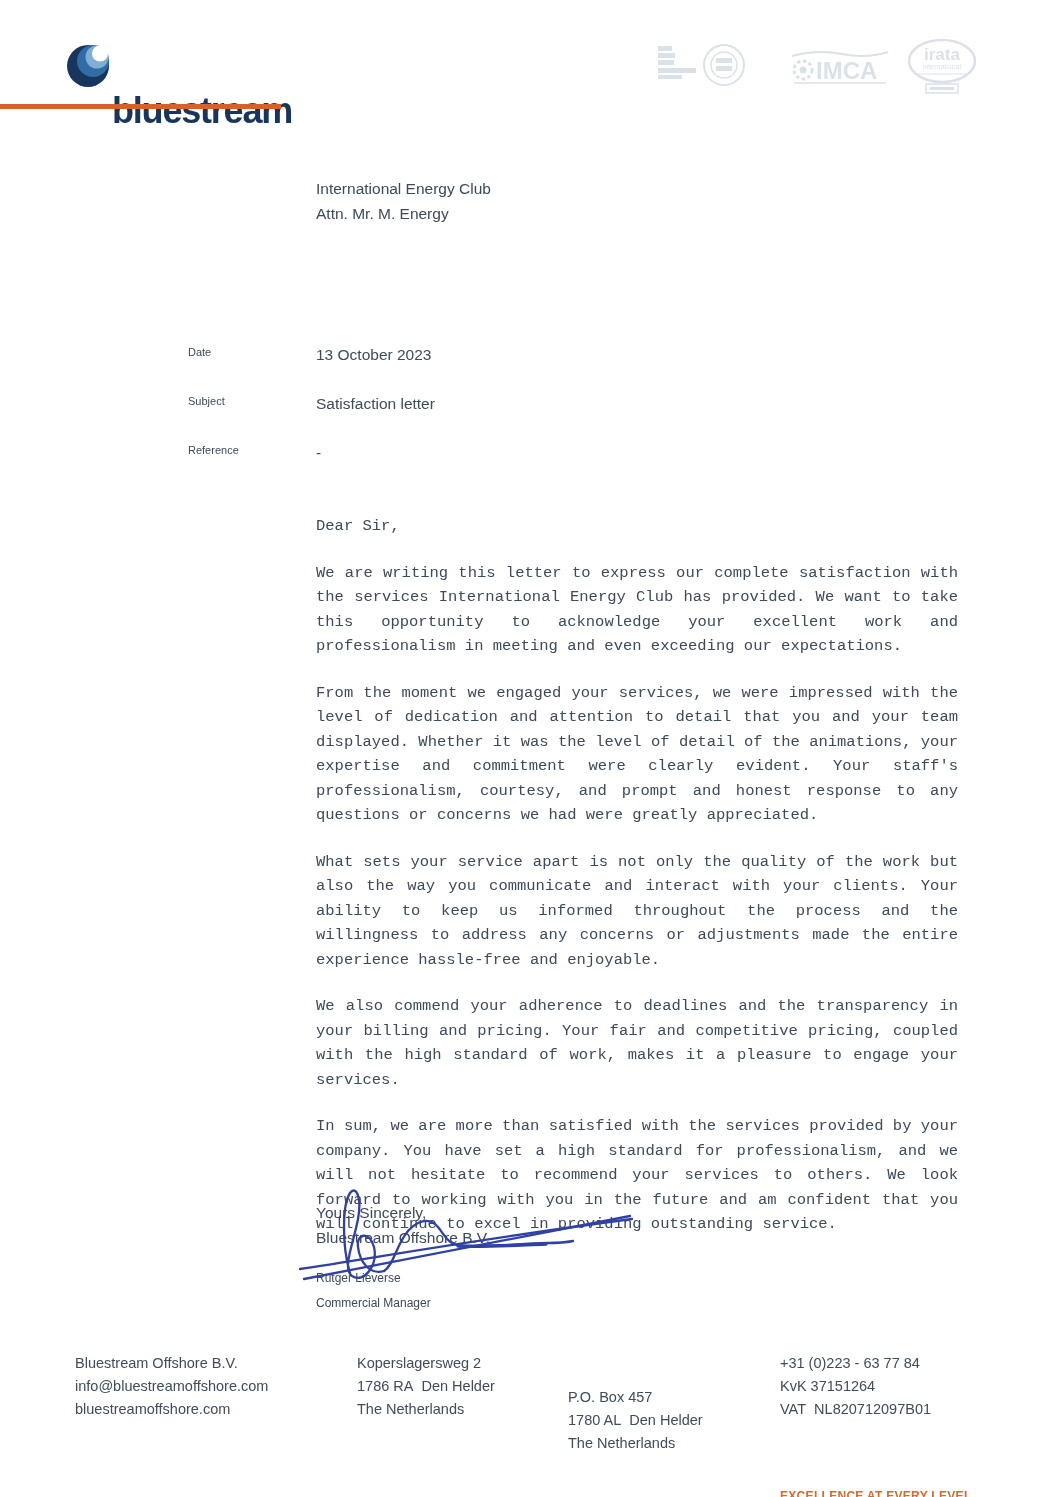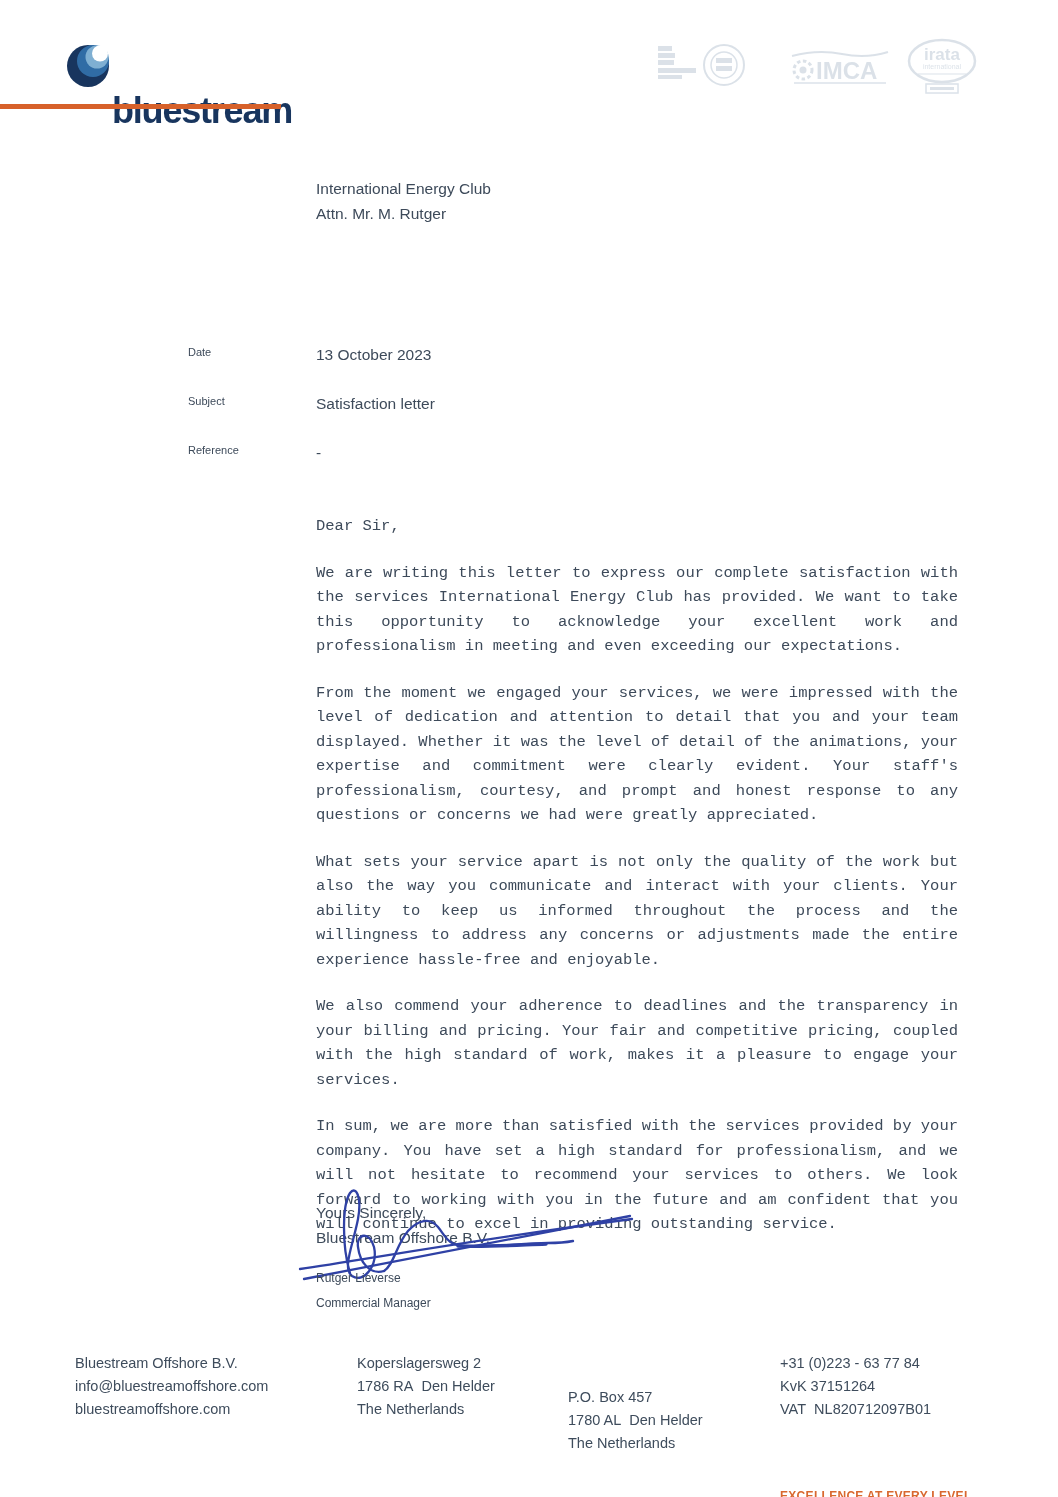--- a/index.html
+++ b/index.html
@@ -102,21 +102,21 @@
       <text x="36" y="22" font-size="17" font-weight="bold" fill="#93A7BC" text-anchor="middle">irata</text>
       <text x="36" y="31" font-size="7" fill="#93A7BC" text-anchor="middle">international</text>
       <line x1="12" y1="36" x2="60" y2="36" stroke="#93A7BC" stroke-width="1"></line>
       <rect x="20" y="46" width="32" height="9" fill="none" stroke="#93A7BC" stroke-width="1.5"></rect>
       <rect x="24" y="49" width="24" height="3" fill="#93A7BC"></rect>
     </svg>
   </div>
 
   <div class="abs recipient">
     <div>International Energy Club</div>
-    <div>Attn. Mr. M. Rutger</div>
+    <div>Attn. Mr. M. Energy</div>
   </div>
 
   <div class="abs meta-label row-date">Date</div>
   <div class="abs meta-value row-date">13 October 2023</div>
   <div class="abs meta-label row-subj">Subject</div>
   <div class="abs meta-value row-subj">Satisfaction letter</div>
   <div class="abs meta-label row-ref">Reference</div>
   <div class="abs meta-value row-ref">-</div>
 
   <div class="abs body-block">

